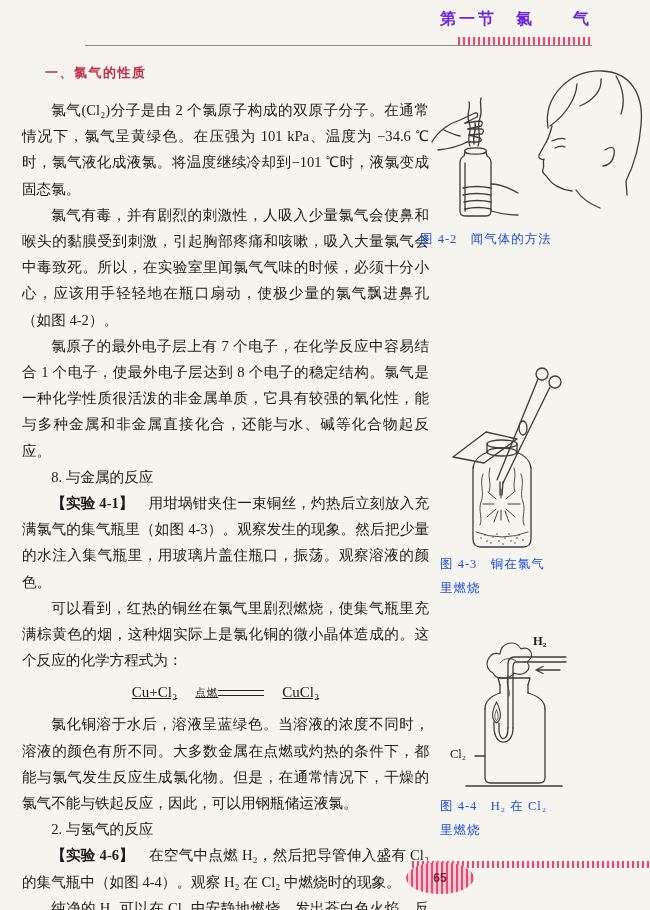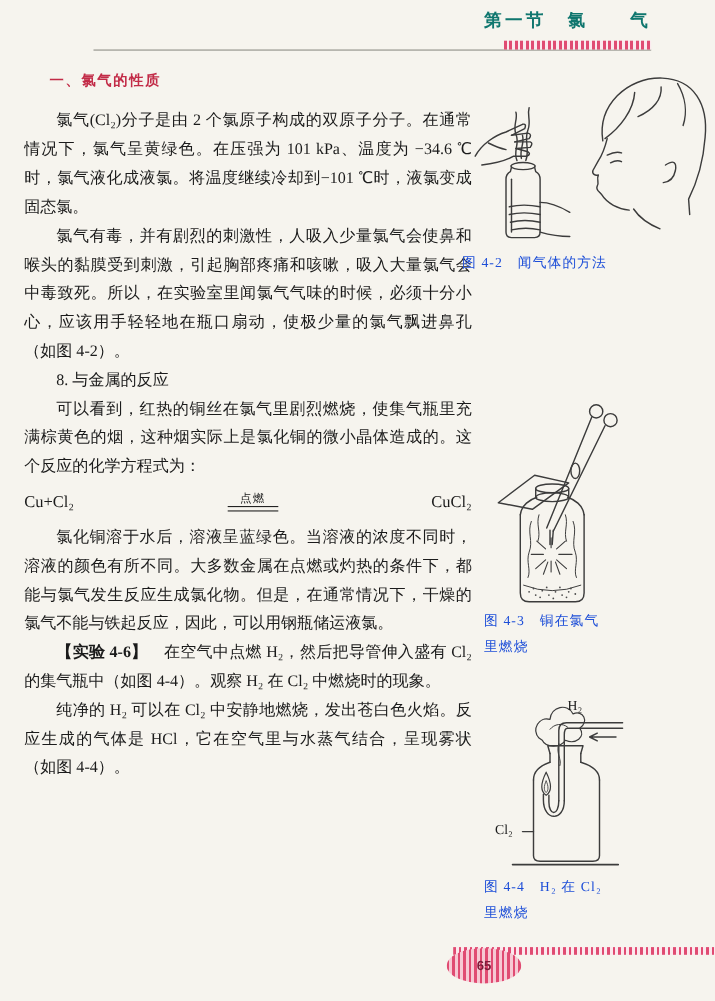--- a/index.html
+++ b/index.html
@@ -5,21 +5,21 @@
   html,body{margin:0;padding:0;}
   body{
     width:650px;height:910px;position:relative;overflow:hidden;
     background:#f6f4ee;
     font-family:"Liberation Serif", serif;
     color:#1b1b1b;
   }
   
   .header-title{
     position:absolute;top:9px;right:58px;
-    font-size:16px;font-weight:bold;letter-spacing:3px;color:#0f766e;
+    font-size:16px;font-weight:bold;letter-spacing:3px;color:#6d28d9;
     white-space:pre;
   }
   .header-rule{
     position:absolute;left:85px;top:45px;width:507px;height:1px;
     background:#8d8d86;
   }
   .stripes{
     background:repeating-linear-gradient(90deg,#e04b72 0 2.5px,#fbe9ee 2.5px 5px);
   }
   .header-stripes{
@@ -36,24 +36,25 @@
   .text-col{
     position:absolute;left:22px;top:97px;width:407px;
     font-size:14.6px;line-height:26.2px;text-align:justify;
   }
   .text-col p{margin:0;text-indent:2em;}
   .exp-label{font-weight:bold;}
   
   .equation{
     text-indent:0 !important;text-align:center;
     margin:2px 0 2px;height:34px;
-    display:flex;align-items:center;justify-content:space-between;gap:18px;
+    display:flex;align-items:center;justify-content:center;gap:18px;
     font-size:15px;
-  }
-  .cond-stack{display:inline-flex;flex-direction:column;align-items:center;}
+    text-decoration:underline;
+  }
+  .cond-stack{display:inline-flex;flex-direction:row;align-items:center;}
   .cond{font-size:10.5px;line-height:11px;letter-spacing:1px;}
   .dbl{width:46px;height:3.5px;border-top:1.3px solid #222;border-bottom:1.3px solid #222;margin-top:1px;}
   
   .fig{position:absolute;}
   .fig svg{display:block;}
   .fig-caption{
     position:absolute;text-align:left;
     font-size:12.5px;letter-spacing:1px;color:#1d4ed8;
   }
   .fig-label{
@@ -76,31 +77,34 @@
 
 <div class="header-title">第一节　氯　　气</div>
 <div class="header-rule"></div>
 <div class="header-stripes stripes"></div>
 
 <div class="section-heading">一、氯气的性质</div>
 
 <div class="text-col">
   <p>氯气(Cl₂)分子是由 2 个氯原子构成的双原子分子。在通常情况下，氯气呈黄绿色。在压强为 101 kPa、温度为 −34.6 ℃时，氯气液化成液氯。将温度继续冷却到−101 ℃时，液氯变成固态氯。</p>
   <p>氯气有毒，并有剧烈的刺激性，人吸入少量氯气会使鼻和喉头的黏膜受到刺激，引起胸部疼痛和咳嗽，吸入大量氯气会中毒致死。所以，在实验室里闻氯气气味的时候，必须十分小心，应该用手轻轻地在瓶口扇动，使极少量的氯气飘进鼻孔（如图 4-2）。</p>
+  <p>氯原子的最外电子层上有 7 个电子，在化学反应中容易结合 1 个电子，使最外电子层达到 8 个电子的稳定结构。氯气是一种化学性质很活泼的非金属单质，它具有较强的氧化性，能与多种金属和非金属直接化合，还能与水、碱等化合物起反应。</p>
   <p>8. 与金属的反应</p>
+  <p><span class="exp-label">【实验 4-1】</span><span>　用坩埚钳夹住一束铜丝，灼热后立刻放入充满氯气的集气瓶里（如图 4-3）。观察发生的现象。然后把少量的水注入集气瓶里，用玻璃片盖住瓶口，振荡。观察溶液的颜色。</span></p>
   <p>可以看到，红热的铜丝在氯气里剧烈燃烧，使集气瓶里充满棕黄色的烟，这种烟实际上是氯化铜的微小晶体造成的。这个反应的化学方程式为：</p>
   <div class="equation">
     <span>Cu+Cl₂</span>
     <span class="cond-stack">
       <span class="cond">点燃</span>
       <span class="dbl"></span>
     </span>
     <span>CuCl₂</span>
   </div>
   <p>氯化铜溶于水后，溶液呈蓝绿色。当溶液的浓度不同时，溶液的颜色有所不同。大多数金属在点燃或灼热的条件下，都能与氯气发生反应生成氯化物。但是，在通常情况下，干燥的氯气不能与铁起反应，因此，可以用钢瓶储运液氯。</p>
+  <p>2. 与氢气的反应</p>
   <p><span class="exp-label">【实验 4-6】</span><span>　在空气中点燃 H₂，然后把导管伸入盛有 Cl₂ 的集气瓶中（如图 4-4）。观察 H₂ 在 Cl₂ 中燃烧时的现象。</span></p>
   <p>纯净的 H₂ 可以在 Cl₂ 中安静地燃烧，发出苍白色火焰。反应生成的气体是 HCl，它在空气里与水蒸气结合，呈现雾状（如图 4-4）。</p>
 </div>
 
 <div class="fig" style="left:430px;top:62px;width:215px;height:168px;">
   <svg width="215" height="168" viewBox="0 0 215 168">
     <g class="sketch">
 
       <path d="M118,66 C113,34 140,8 172,9 C201,10 214,33 211,63 C209,90 202,107 196,119 L197,133"></path>
 
@@ -231,21 +235,21 @@
       <path d="M52,63 Q37,68 37,79"></path>
       <path d="M80,63 Q97,68 97,79"></path>
 
       <path d="M37,79 L37,148 Q37,153 43,153 L91,153 Q97,153 97,148 L97,79"></path>
 
       <path d="M18,156 L114,156" stroke-width="1.6"></path>
 
       <path d="M27,126 L37,126"></path>
     </g>
   </svg>
-  <span class="fig-label" style="left:68px;top:4px;">H₂</span>
+  <span class="fig-label" style="left:85px;top:4px;font-weight:bold;">H₂</span>
   <span class="fig-label" style="left:2px;top:117px;">Cl₂</span>
 </div>
 <div class="fig-caption" style="left:440px;top:798px;width:160px;">图 4-4　H₂ 在 Cl₂</div>
 <div class="fig-caption" style="left:440px;top:822px;width:160px;">里燃烧</div>
 
 <div class="bottom-stripes stripes"></div>
 <div class="page-oval">
   <span class="page-num">65</span>
 </div>
 

